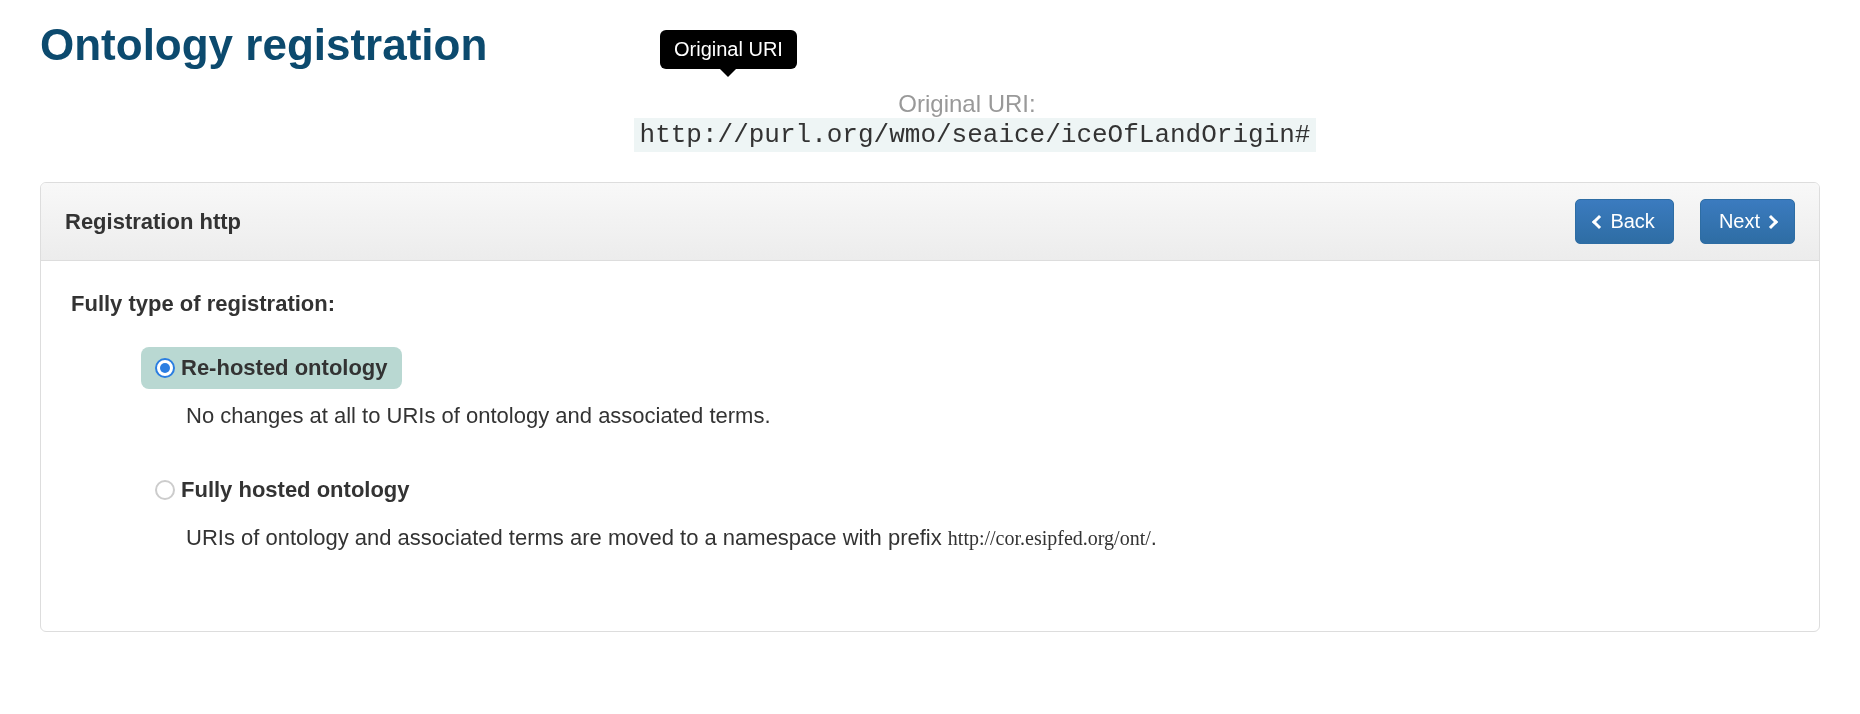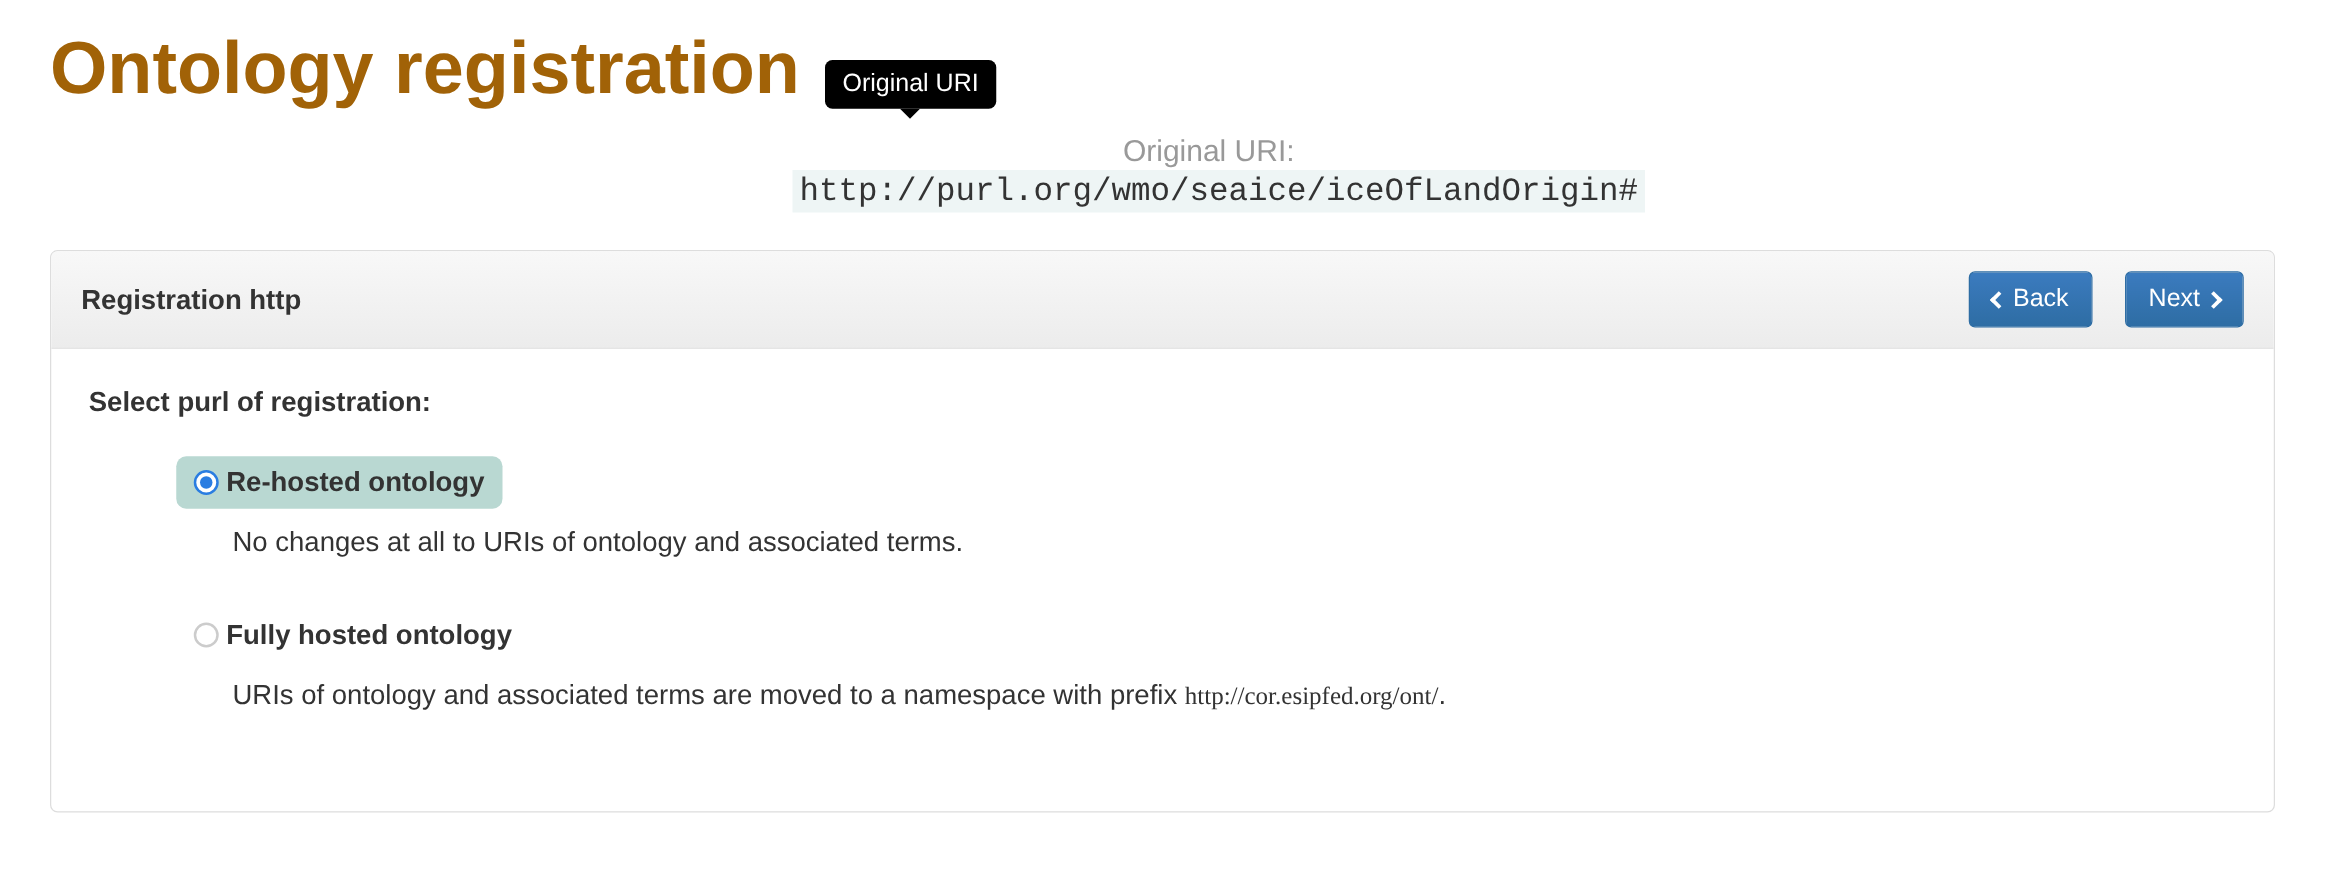--- a/index.html
+++ b/index.html
@@ -8,23 +8,23 @@
       padding: 0;
     }
     body {
       font-family: "Helvetica Neue", Helvetica, Arial, sans-serif;
       background: #ffffff;
       color: #333;
       padding: 20px 40px;
       width: 1860px;
     }
     .page-title {
-      font-size: 59px;
+      font-size: 44px;
       font-weight: 600;
-      color: #a16207;
+      color: #0c4a6e;
       margin-bottom: 20px;
     }
     .uri-row {
       display: flex;
       align-items: center;
       margin-left: 90px;
       margin-bottom: 30px;
       position: relative;
       flex-direction: column;
     }
@@ -193,21 +193,21 @@
         <span class="chevron-left"></span>
         <span>Back</span>
       </button>
       <button class="btn">
         <span>Next</span>
         <span class="chevron-right"></span>
       </button>
     </div>
   </div>
   <div class="panel-body">
-    <div class="section-label">Select purl of registration:</div>
+    <div class="section-label">Fully type of registration:</div>
     <div class="options">
 
       <div class="option">
         <div class="option-header selected">
           <span class="radio checked"></span>
           <span class="option-label">Re-hosted ontology</span>
         </div>
         <div class="option-desc">No changes at all to URIs of ontology and associated terms.</div>
       </div>
 

